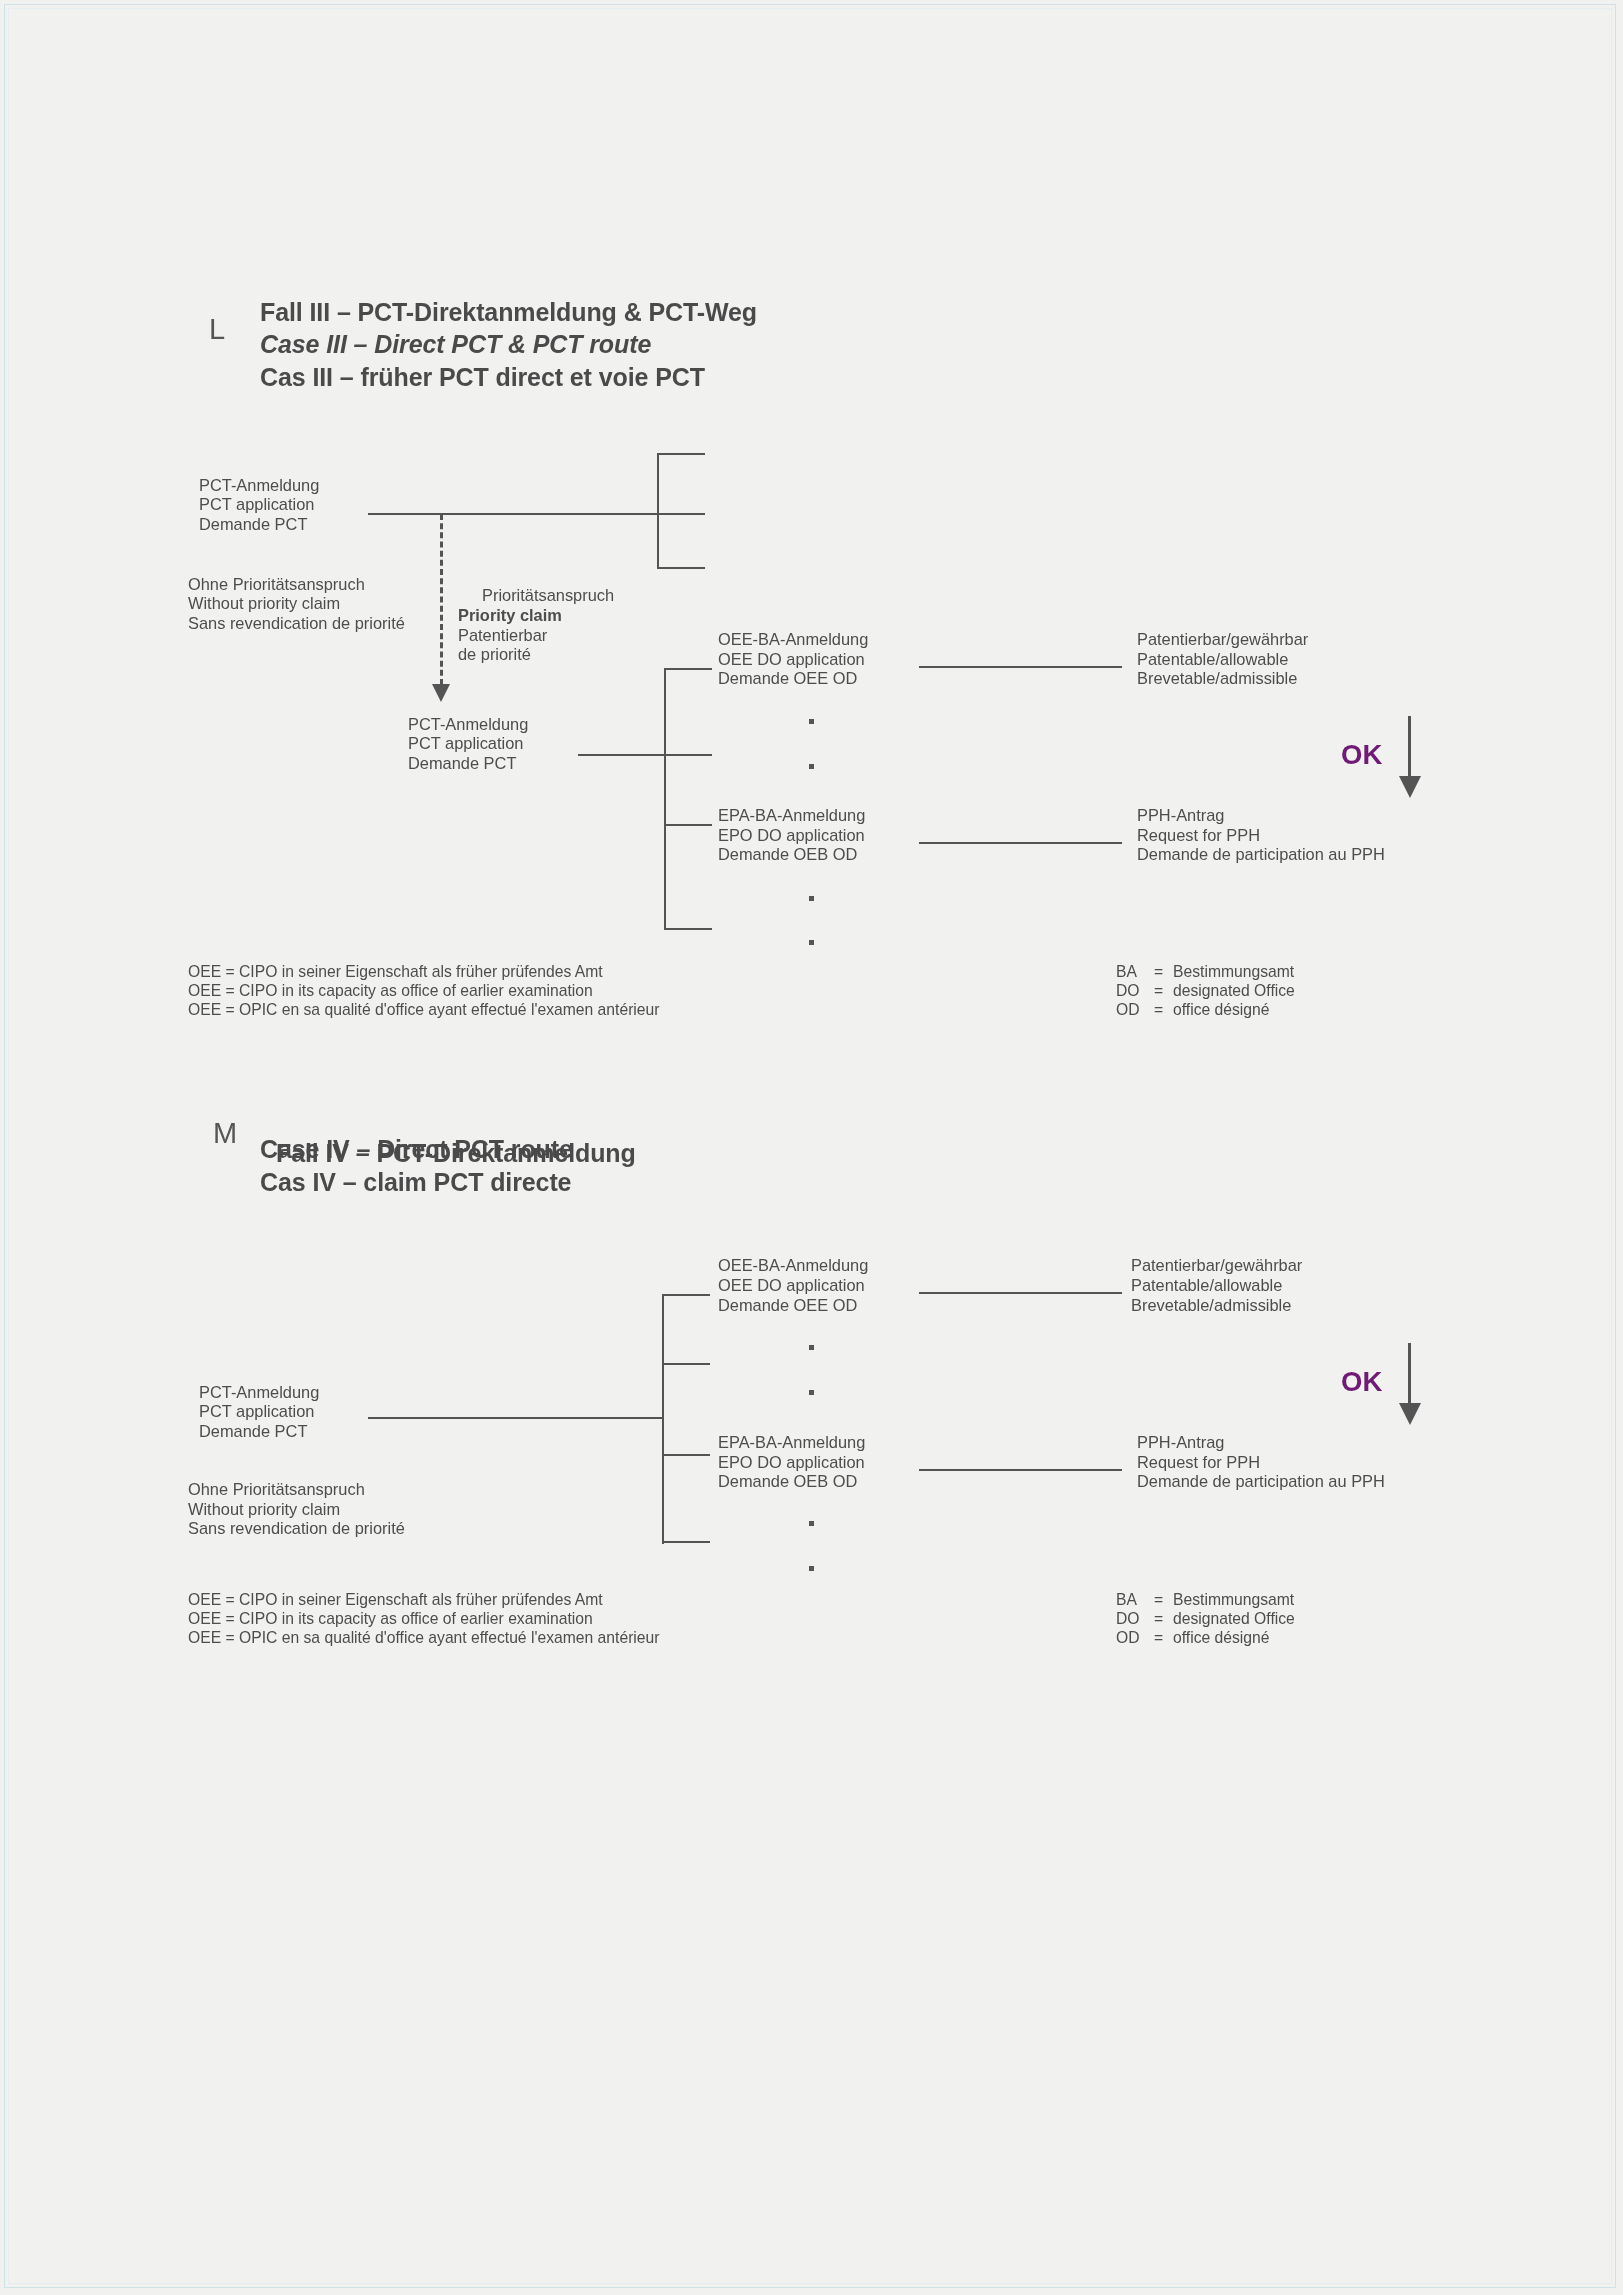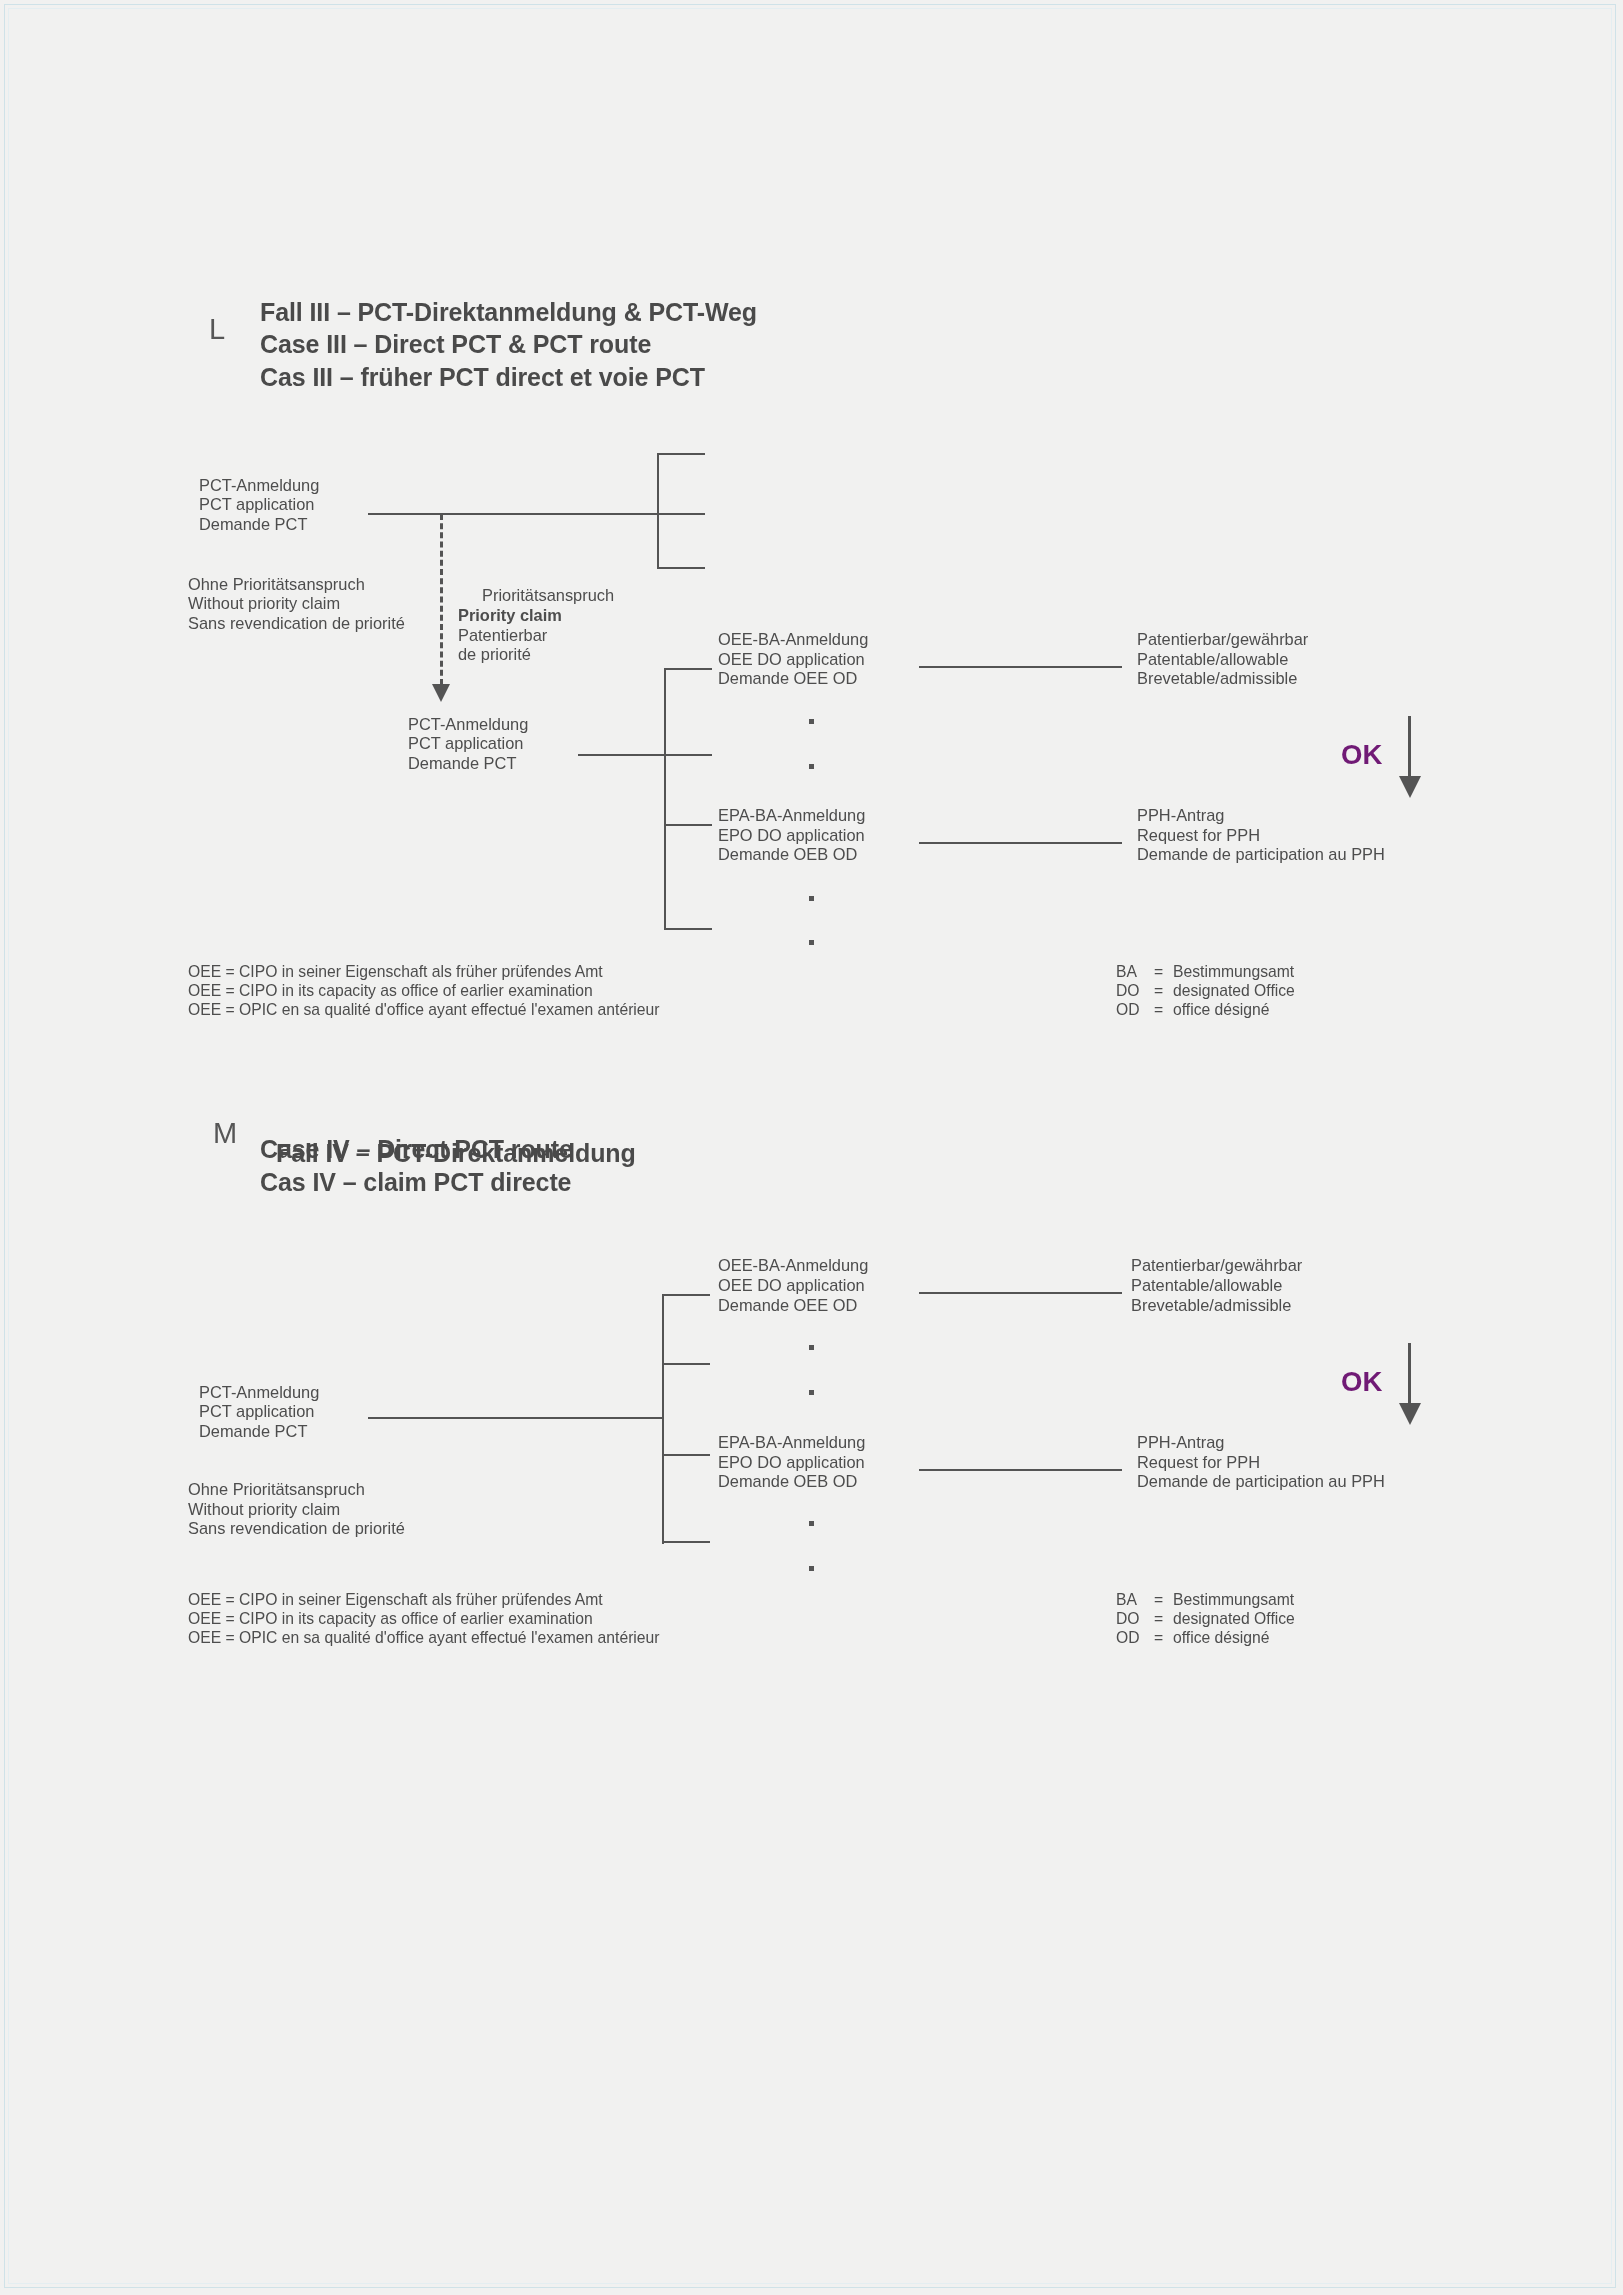--- a/index.html
+++ b/index.html
@@ -79,21 +79,21 @@
 <body>
 
 <div class="page-border"></div>
 <div class="page-border2"></div>
 
 <div>
 
   <div class="abs sec-letter" style="left:209px;top:315px;">L</div>
 
   <div class="abs bold-title" style="left:260px;top:296px;">Fall III – PCT-Direktanmeldung &amp; PCT-Weg</div>
-  <div class="abs bold-title" style="left:260px;top:328px;">Case III – Direct PCT &amp; PCT route</div>
+  <div class="abs bold-title" style="left:260px;top:328px;font-style:italic;">Case III – Direct PCT &amp; PCT route</div>
   <div class="abs bold-title" style="left:260px;top:361px;">Cas III – früher PCT direct et voie PCT</div>
 
   <div class="abs txt" style="left:199px;top:476px;">PCT-Anmeldung</div>
   <div class="abs txt" style="left:199px;top:495px;">PCT application</div>
   <div class="abs txt" style="left:199px;top:515px;">Demande PCT</div>
 
   <div class="hline" style="left:368px;top:513px;width:291px;"></div>
 
   <div class="vline" style="left:657px;top:453px;height:116px;"></div>
   <div class="hline" style="left:657px;top:453px;width:48px;"></div>

